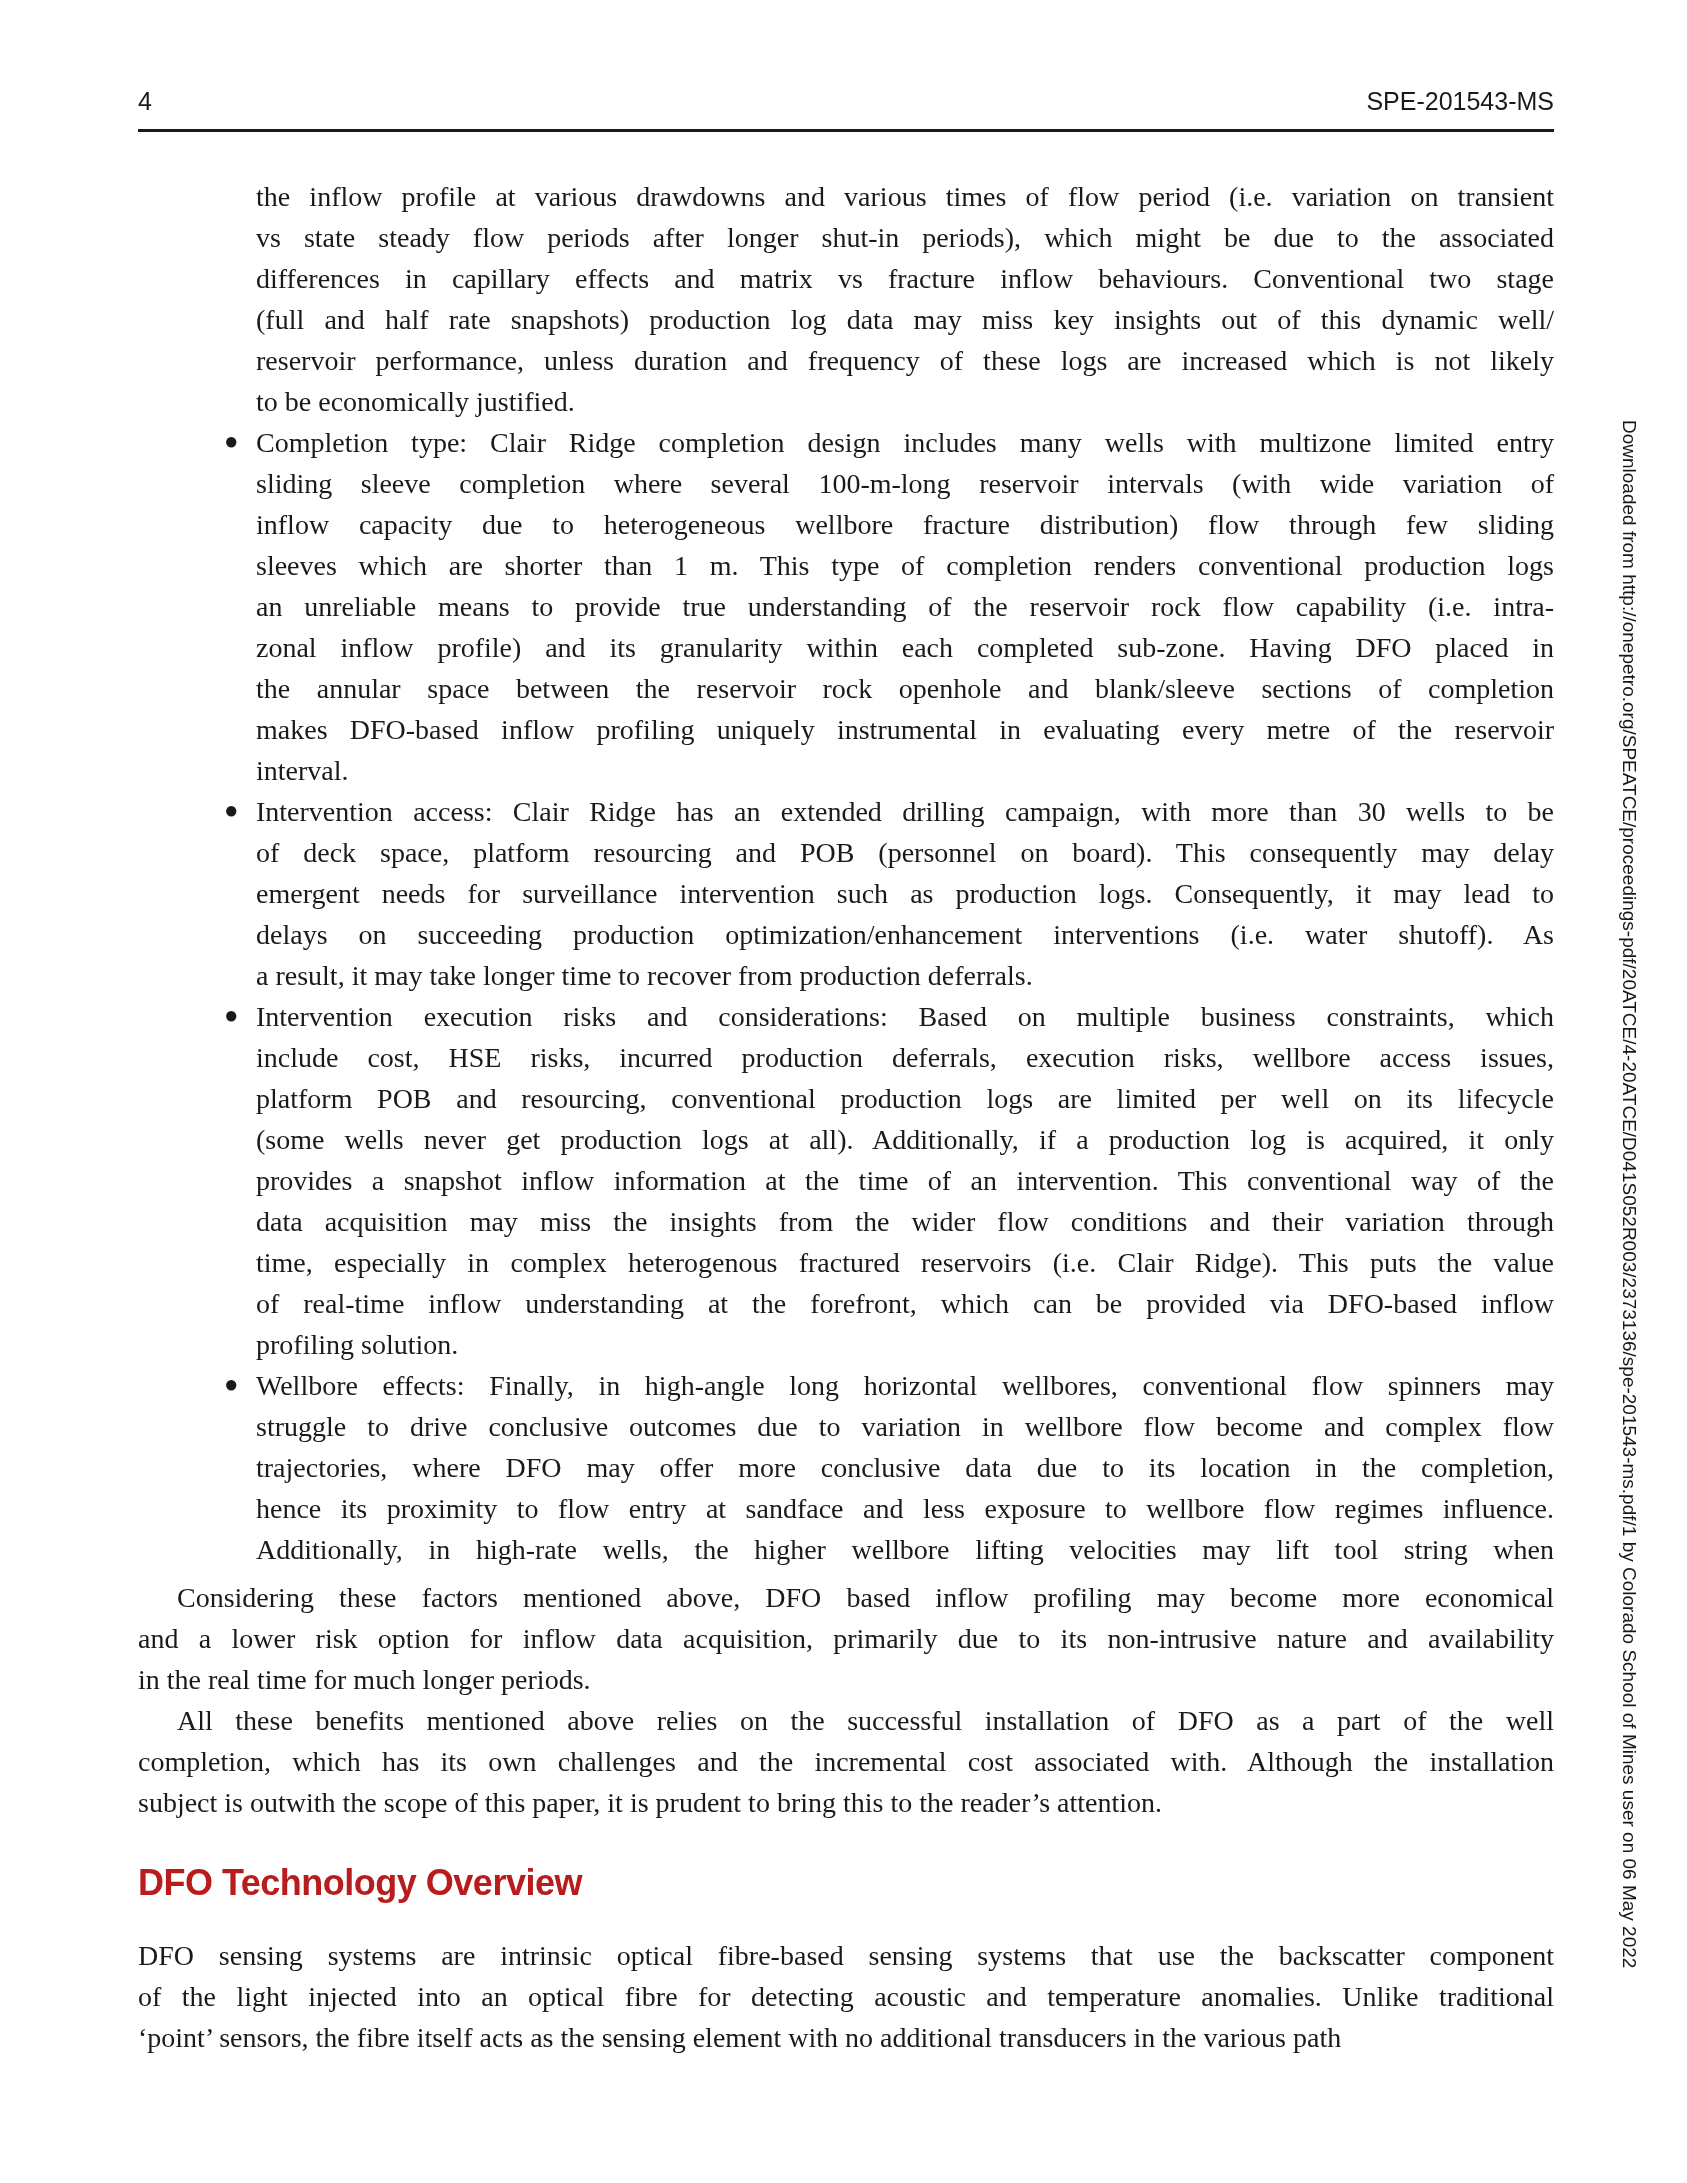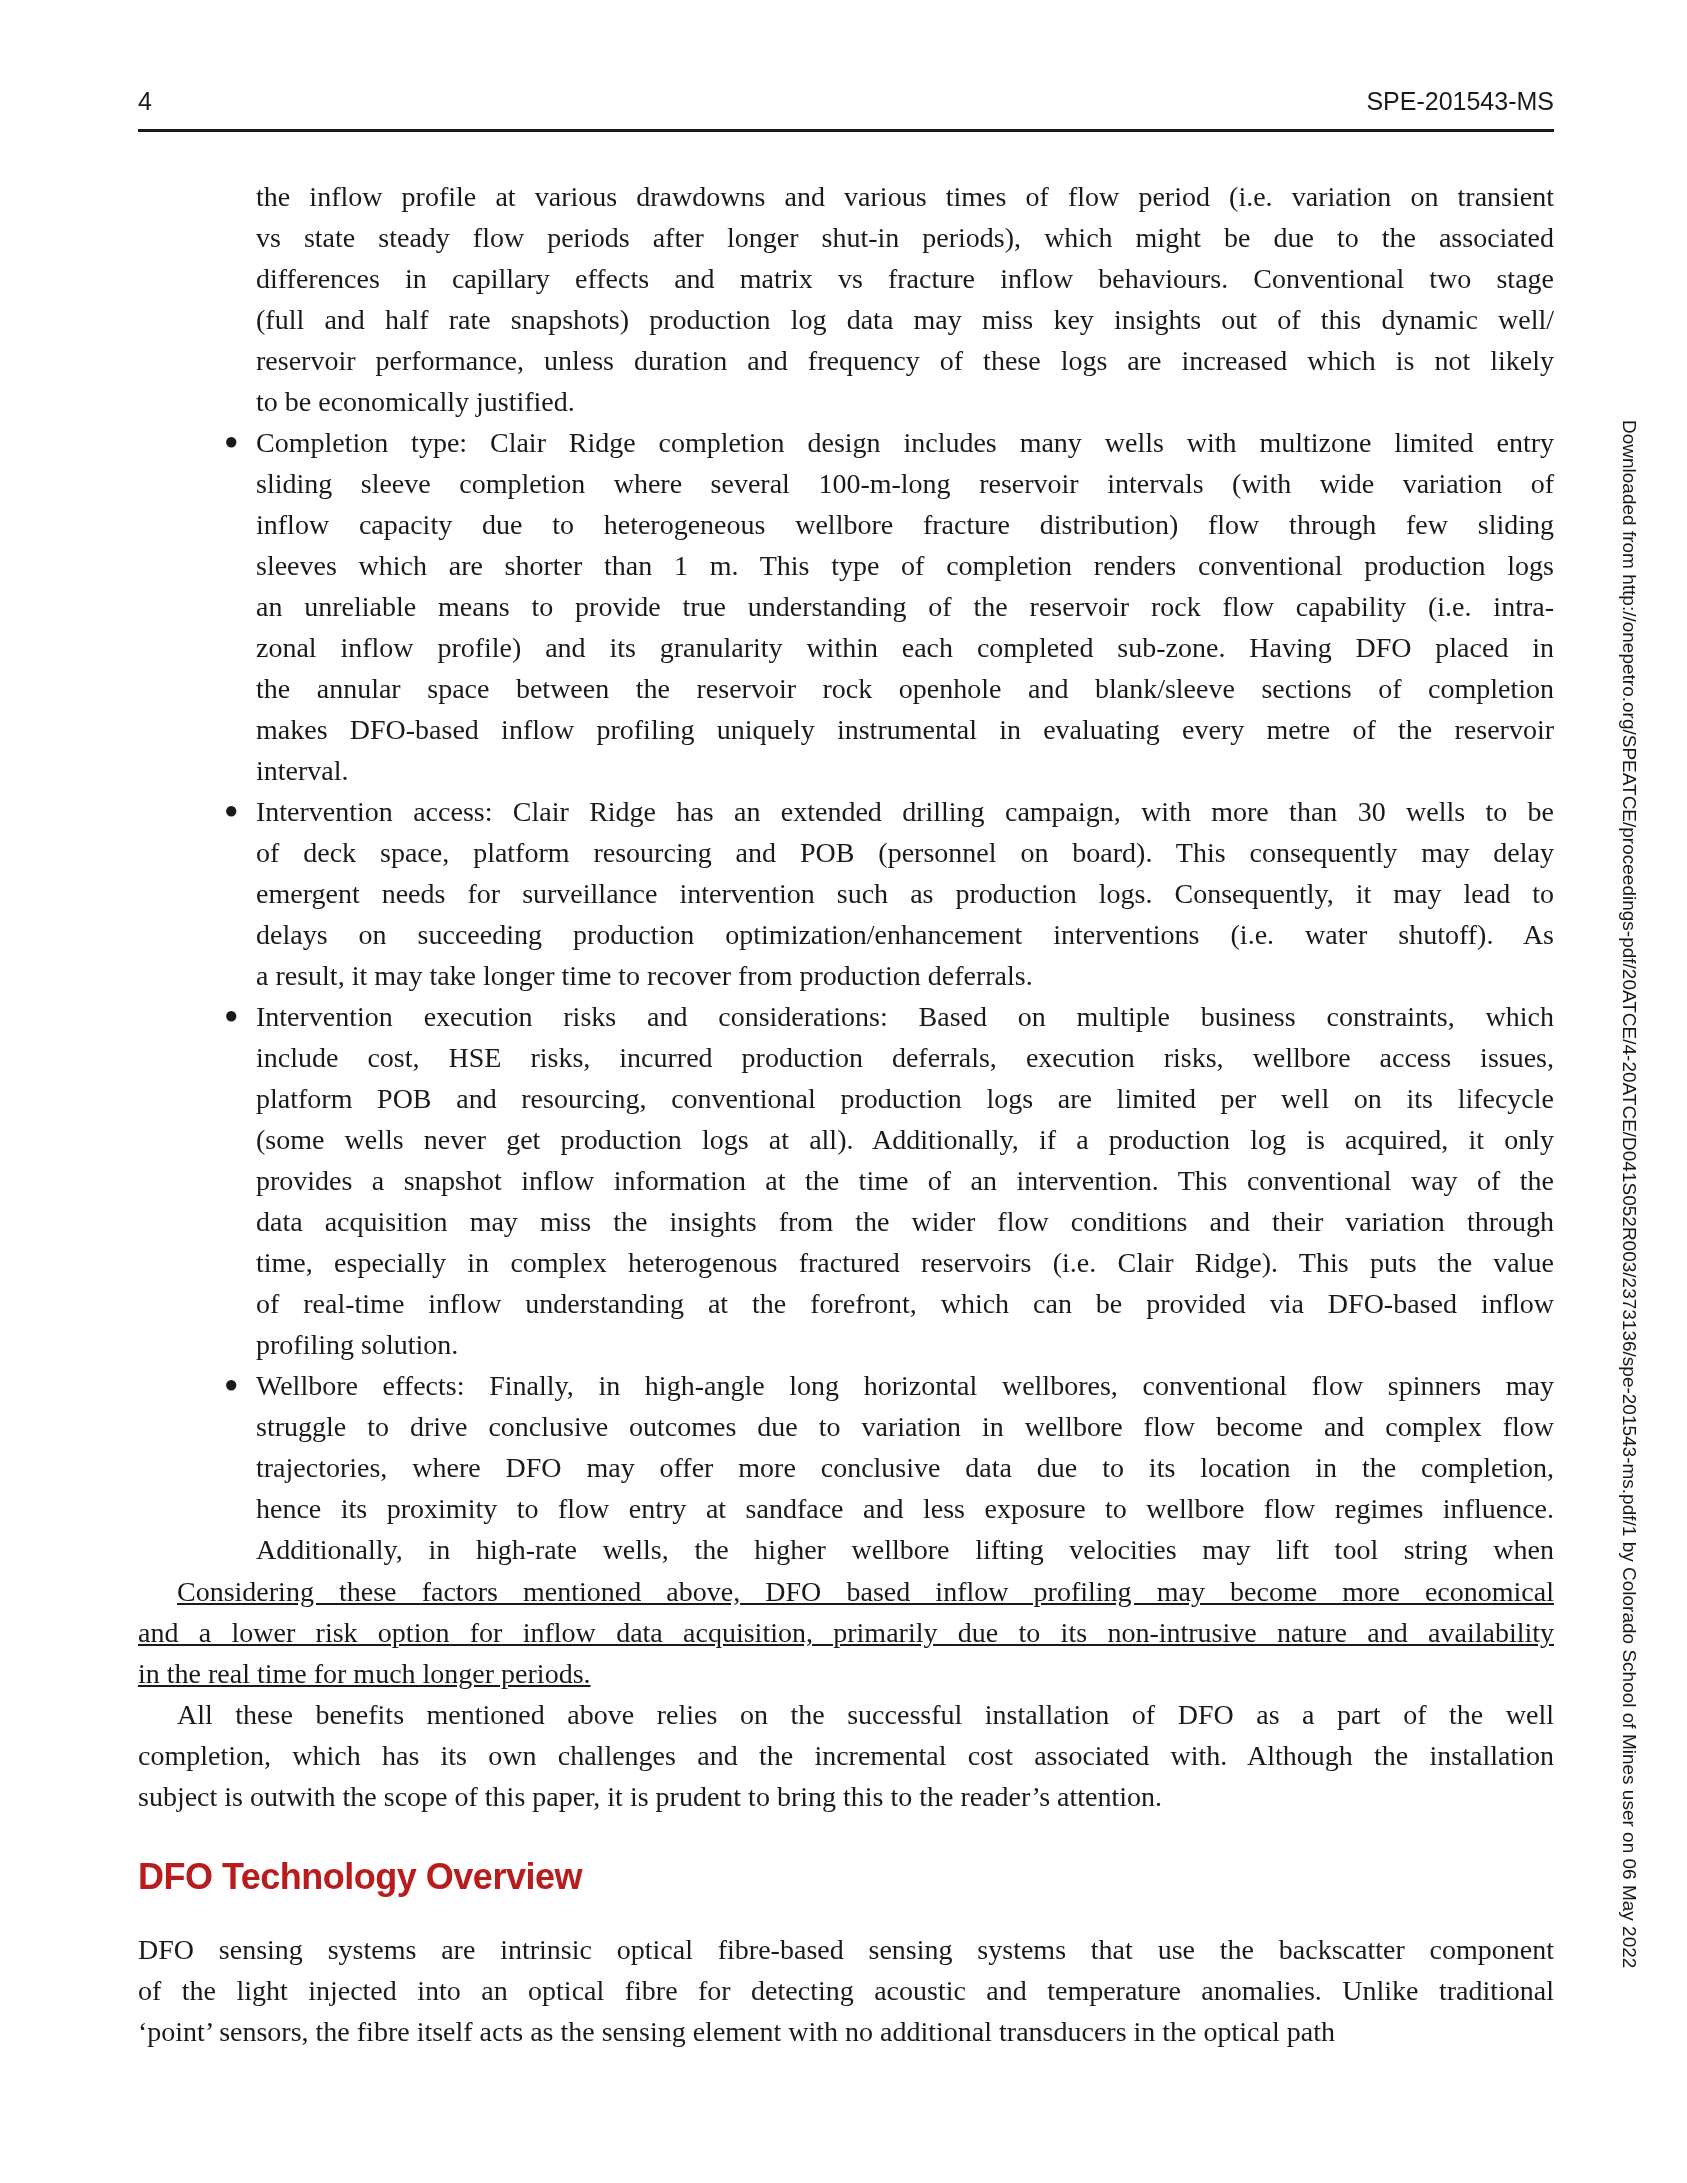--- a/index.html
+++ b/index.html
@@ -48,21 +48,21 @@
   .line{
     text-align:justify;
     text-align-last:justify;
     white-space:normal;
   }
   .line.end{
     text-align-last:left;
   }
   .lead{}
   .para{margin-top:0;}
-  .para.gap-before{margin-top:1px;text-decoration:underline;}
+  .para.gap-before{margin-top:7px;}
   .para .line.first.indented{text-indent:39px;}
   .section-heading{
     margin:36px 0 29px 0;
     font-family:"Liberation Sans","DejaVu Sans",sans-serif;
     font-weight:bold;
     font-size:36px;
     line-height:47px;
     color:#b91c1c;
     letter-spacing:-0.5px;
   }
@@ -148,21 +148,21 @@
         </div>
         <div class="block para">
           <div class="line first indented">All these benefits mentioned above relies on the successful installation of DFO as a part of the well</div>
           <div class="line">completion, which has its own challenges and the incremental cost associated with. Although the installation</div>
           <div class="line end">subject is outwith the scope of this paper, it is prudent to bring this to the reader’s attention.</div>
         </div>
         <div class="section-heading">DFO Technology Overview</div>
         <div class="block para">
           <div class="line first">DFO sensing systems are intrinsic optical fibre-based sensing systems that use the backscatter component</div>
           <div class="line">of the light injected into an optical fibre for detecting acoustic and temperature anomalies. Unlike traditional</div>
-          <div class="line end">‘point’ sensors, the fibre itself acts as the sensing element with no additional transducers in the optical path</div>
+          <div class="line end">‘point’ sensors, the fibre itself acts as the sensing element with no additional transducers in the various path</div>
         </div>
       </div>
 
   </div>
 
   <div class="sidebar-note">Downloaded from http://onepetro.org/SPEATCE/proceedings-pdf/20ATCE/4-20ATCE/D041S052R003/2373136/spe-201543-ms.pdf/1 by Colorado School of Mines user on 06 May 2022</div>
 </div>
 
 
 </body></html>

